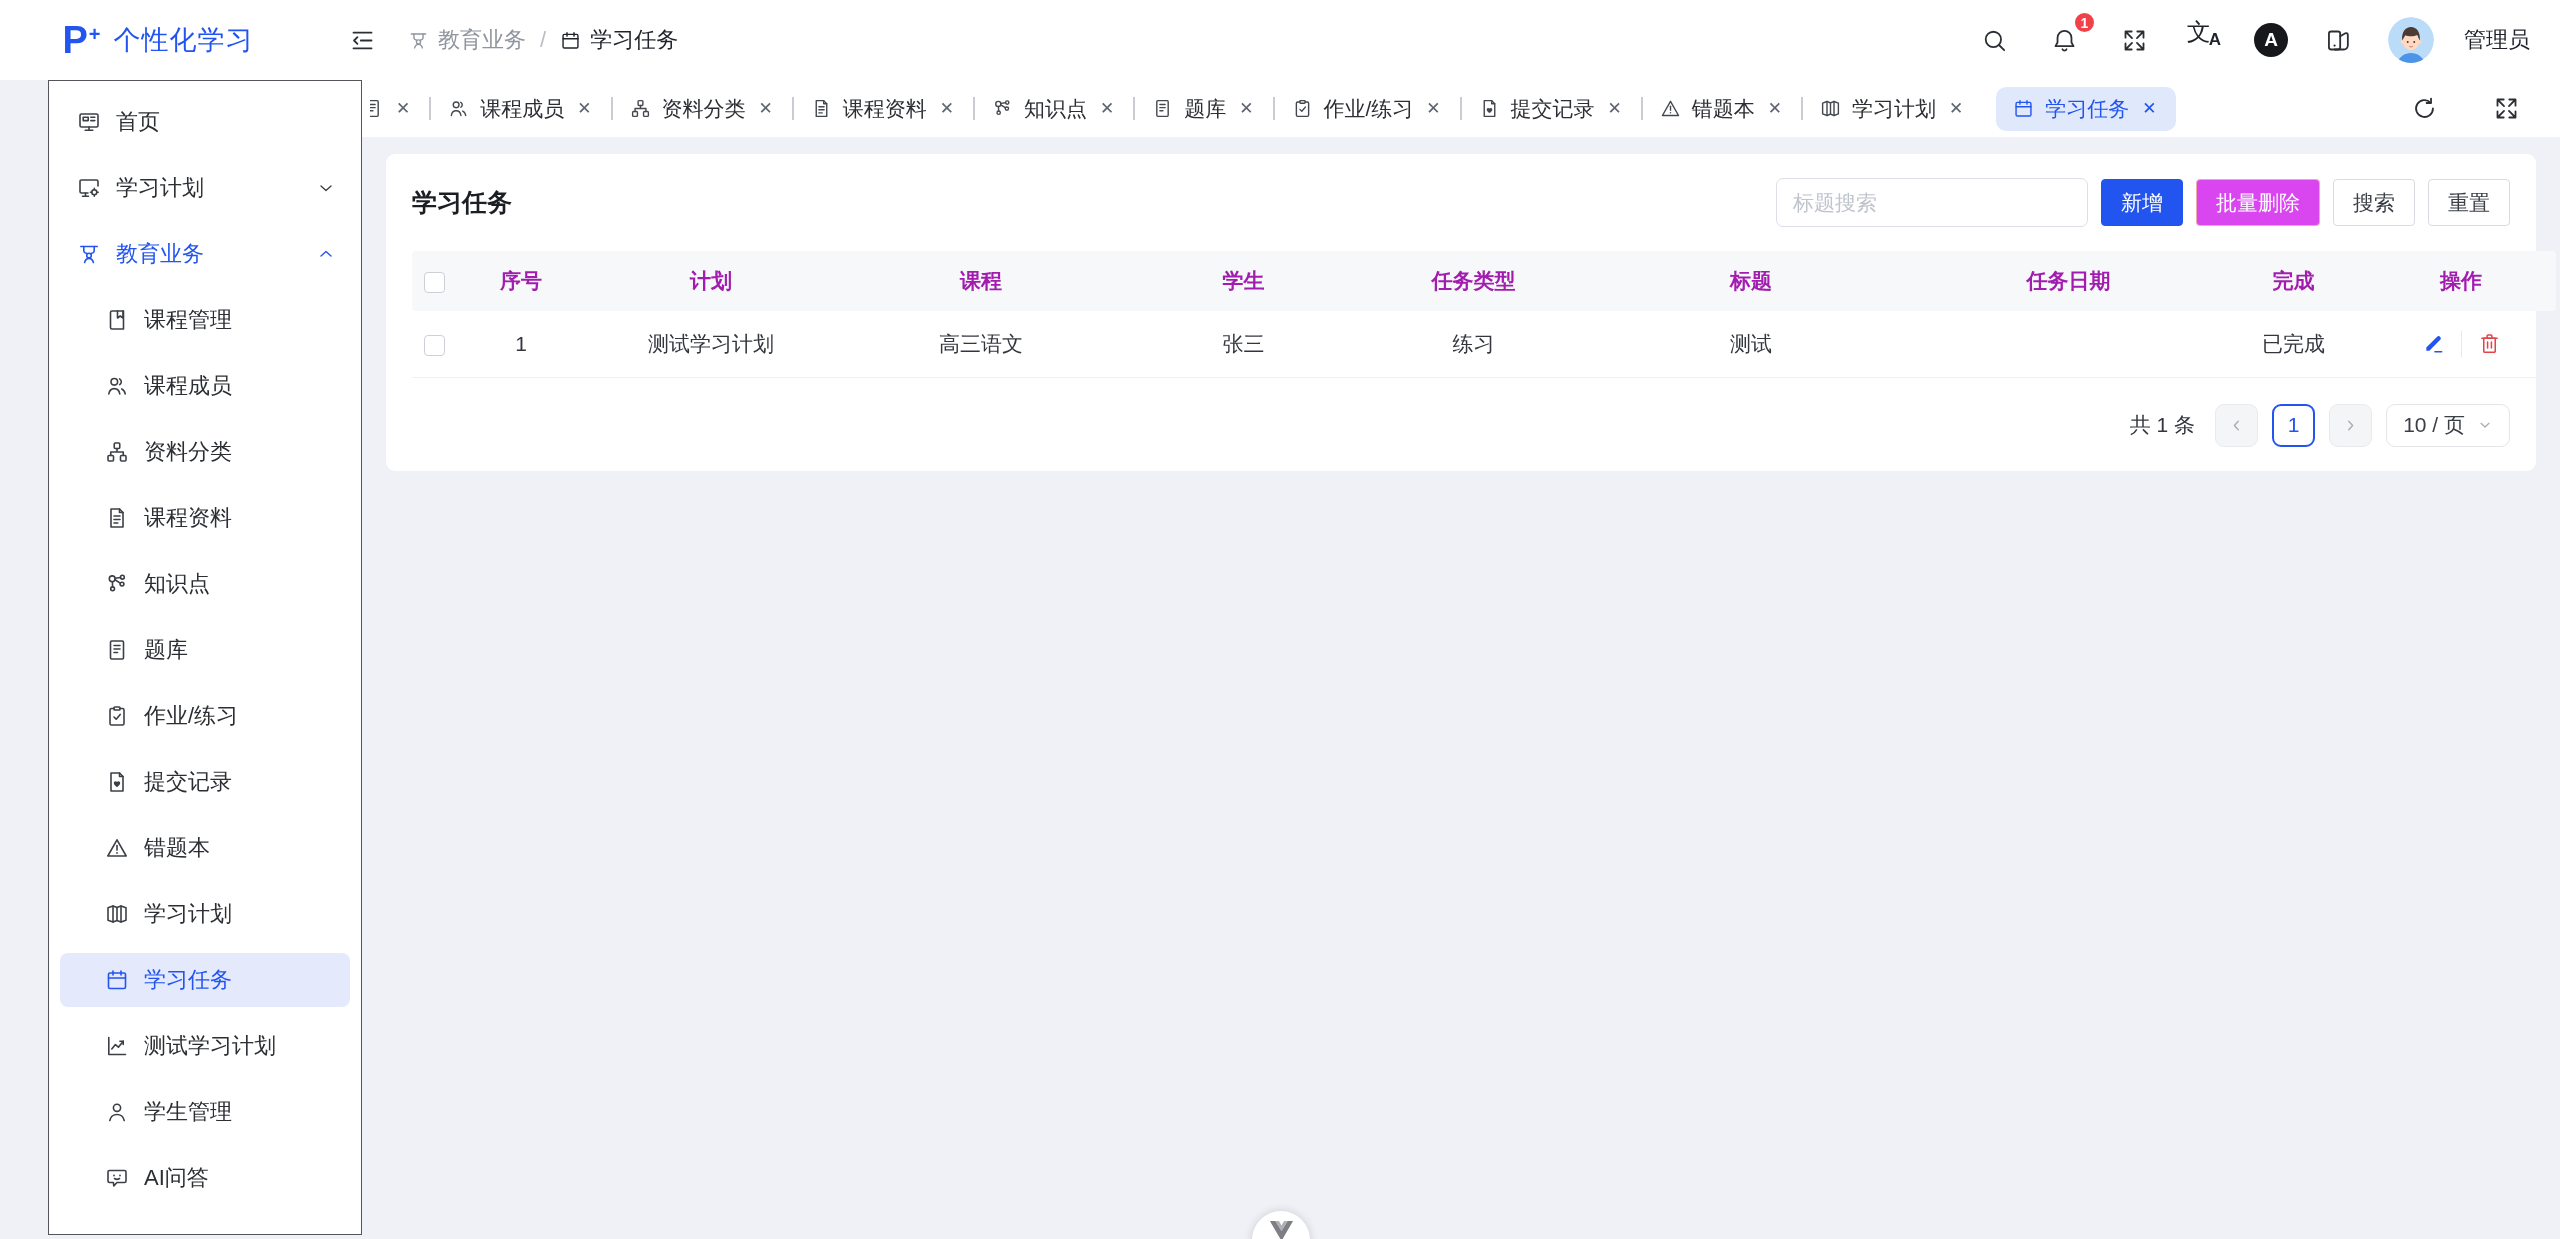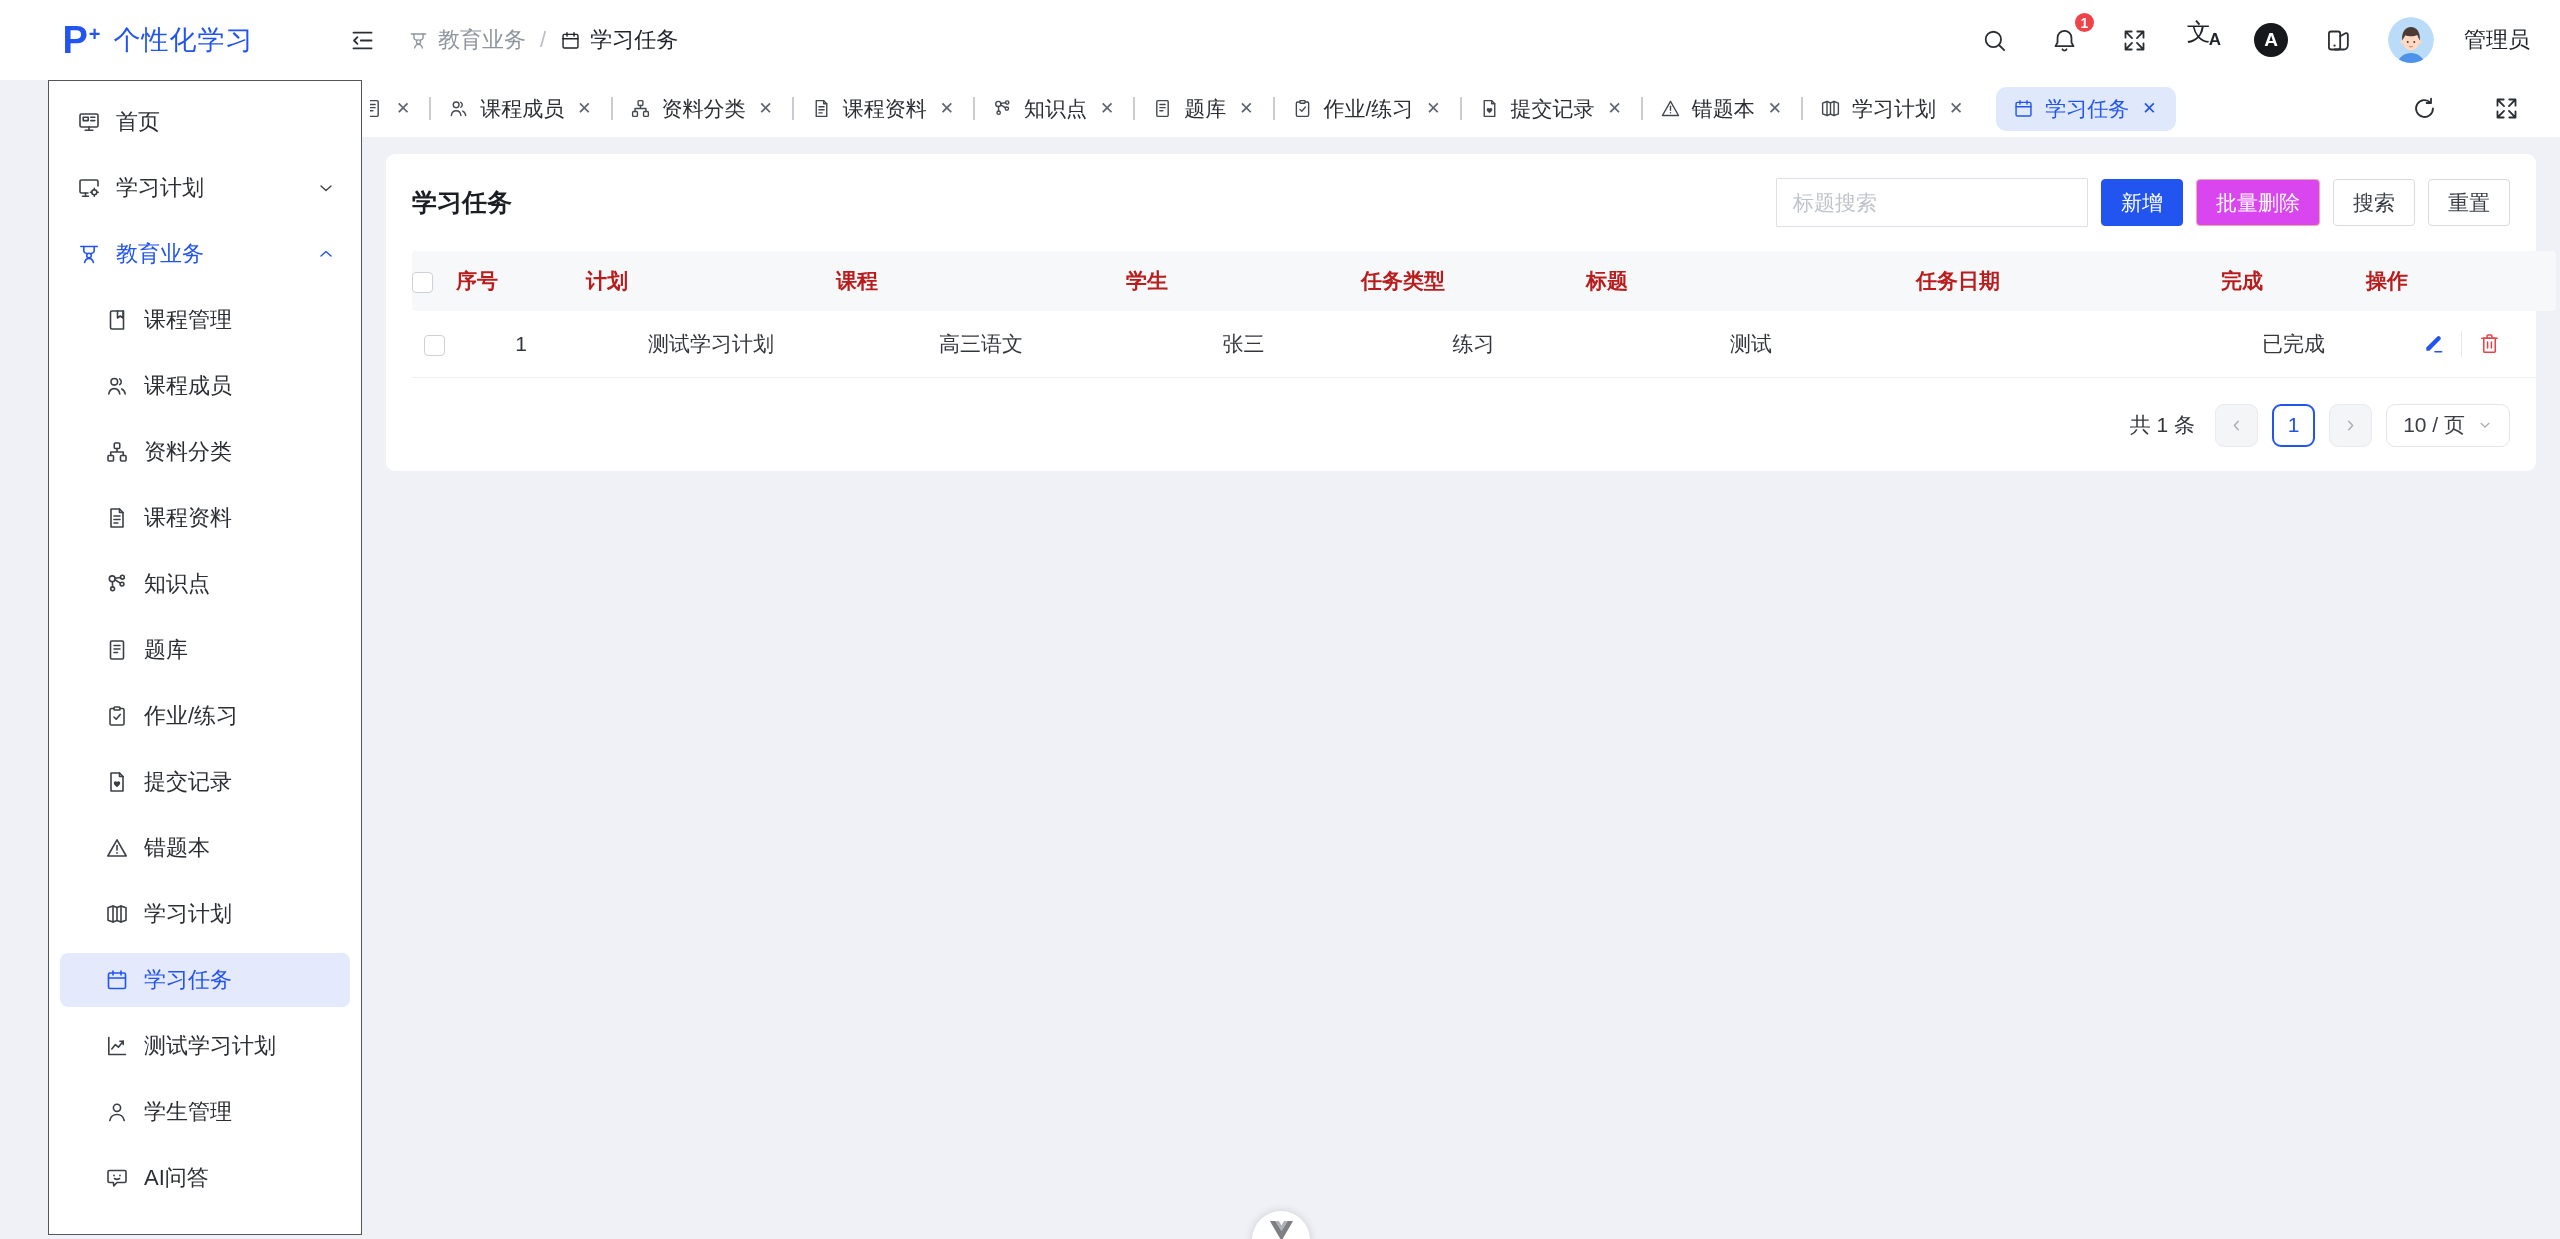--- a/index.html
+++ b/index.html
@@ -73,34 +73,34 @@
   .clip { width:13px; overflow:hidden; display:flex; justify-content:flex-end; }
   .tab-controls { margin-left:auto; display:flex; align-items:center; gap:42px; padding-right:34px; }
   .tab-controls .hicon { color:#2b2e33; }
 
   
   .content { flex:1; background:#eff1f6; padding:17px 24px 0; min-height:0; }
   .card { background:#fff; border-radius:9px; padding:24px 26px 24px; }
   .toolbar { display:flex; align-items:center; }
   .page-title { font-size:25px; font-weight:bold; color:#1b1e23; }
   .tools { margin-left:auto; display:flex; align-items:center; gap:13px; }
-  .search-input { width:312px; height:49px; border:1px solid #dcdfe6; border-radius:1px;
+  .search-input { width:312px; height:49px; border:1px solid #dcdfe6; border-radius:7px;
     padding:0 16px; font-size:21px; color:#33363c; outline:none;
     font-family:"Liberation Sans","DejaVu Sans",sans-serif; }
   .search-input::placeholder { color:#bfc4cc; }
   .btn { height:47px; padding:0 19px; border-radius:4px; border:1px solid #d8dbe0;
     background:#fff; color:#3a3e45; font-size:21px; cursor:pointer;
     font-family:"Liberation Sans","DejaVu Sans",sans-serif; }
   .btn.primary { background:#2254f0; border-color:#2254f0; color:#fff; }
   .btn.danger-soft { background:#d946ef; border-color:#eea8ae; color:#fff; cursor:not-allowed; }
 
   
   table { width:2144px; border-collapse:collapse; table-layout:fixed; margin-top:24px; }
-  thead th { background:#f7f8fa; height:60px; font-size:21px; font-weight:bold; color:#b91c1c;
-    text-align:left; }
+  thead th { background:#f7f8fa; height:60px; font-size:21px; font-weight:bold; color:#a21caf;
+    text-align:center; }
   tbody td { height:66px; font-size:21px; color:#33363c; text-align:center;
     border-bottom:1px solid #eef0f3; }
   thead th:first-child { border-radius:4px 0 0 4px; }
   thead th:last-child { border-radius:0 4px 4px 0; }
   .cb { display:inline-block; width:21px; height:21px; border:1px solid #cdd0d6; border-radius:4px;
     background:#fff; vertical-align:middle; cursor:pointer; }
   .row-actions { display:flex; align-items:center; justify-content:center; gap:16px; }
   .act-edit { color:#2254f0; cursor:pointer; display:flex; }
   .act-del { color:#e2444a; cursor:pointer; display:flex; }
   .act-sep { width:1px; height:26px; background:#e6e8ec; }

